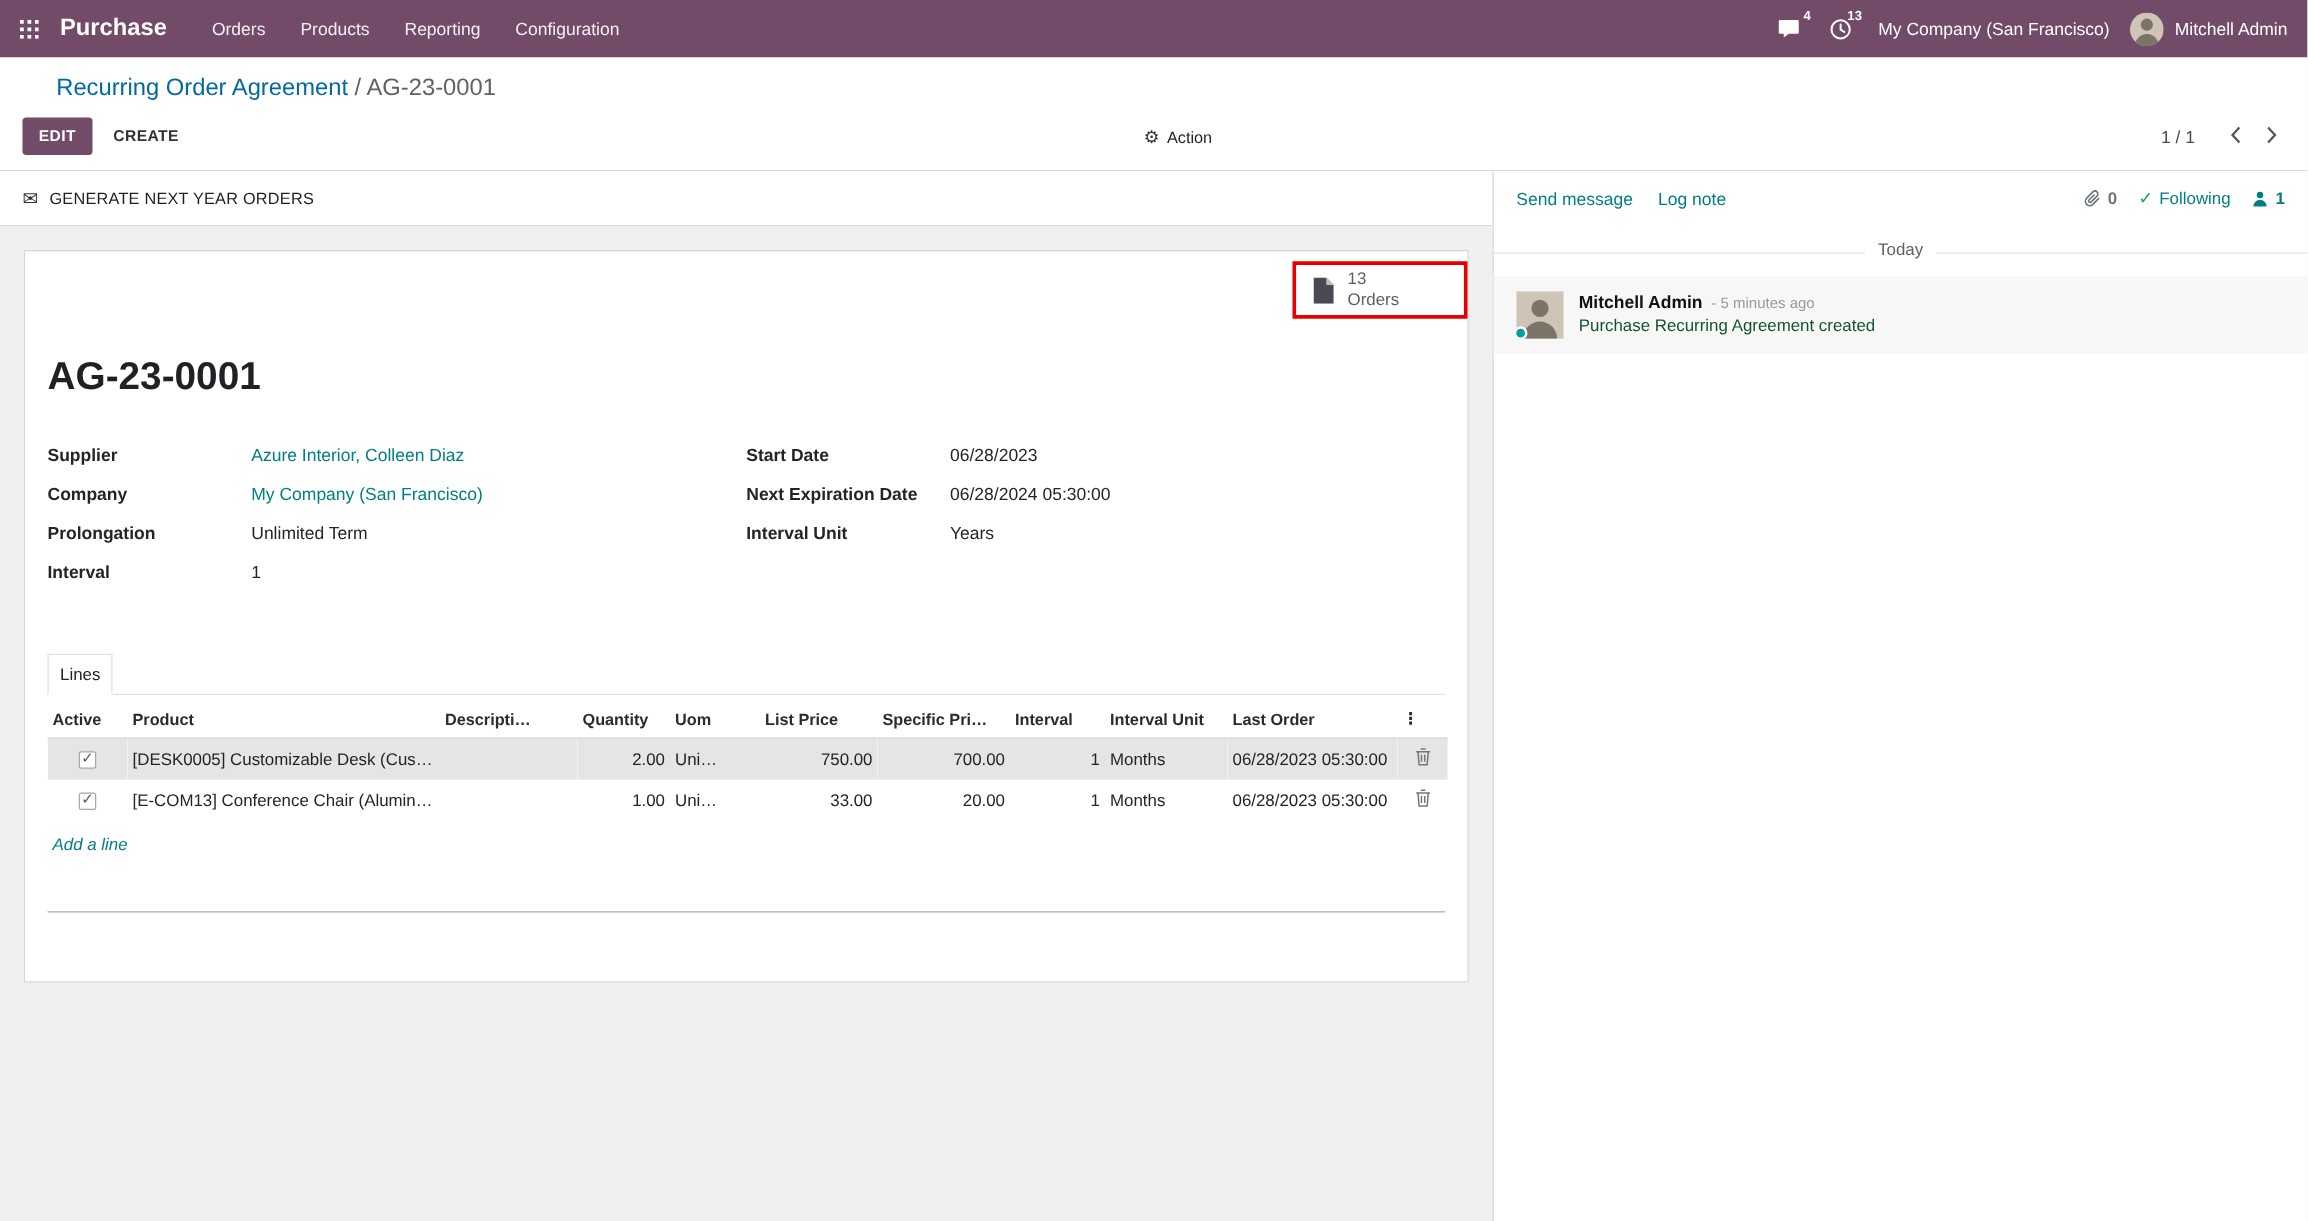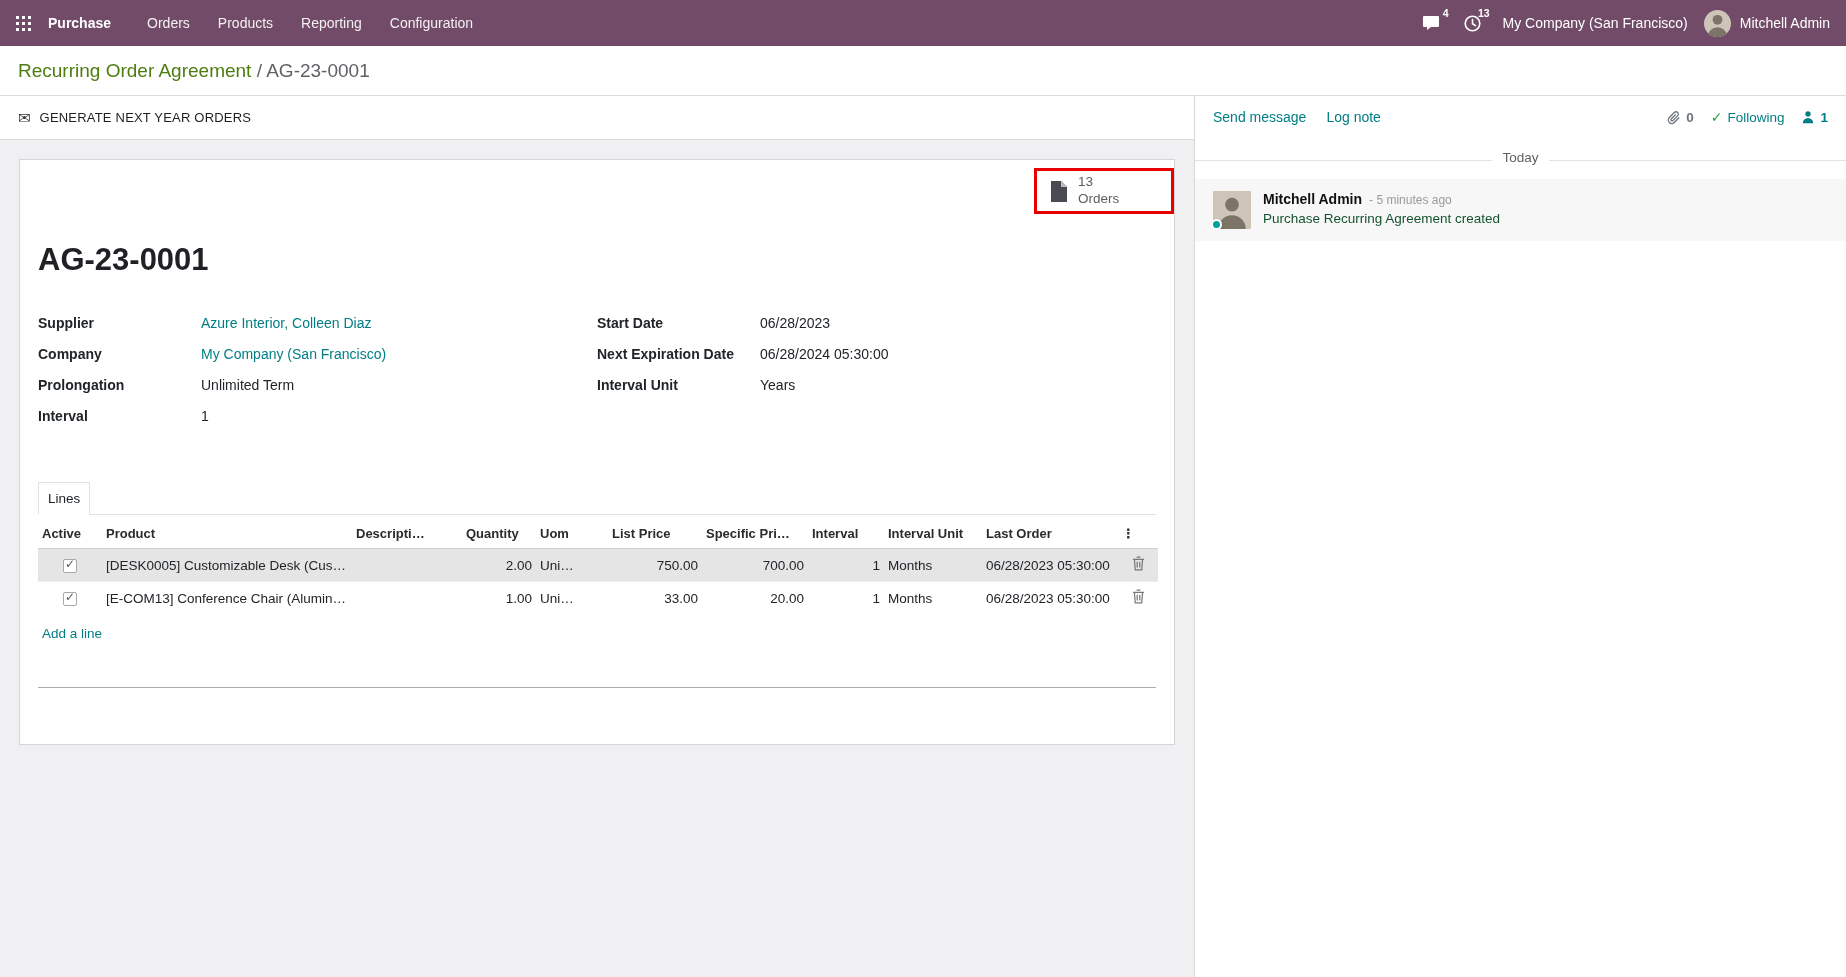--- a/index.html
+++ b/index.html
@@ -7,34 +7,34 @@
   body {
     font-family:"Liberation Sans","DejaVu Sans",sans-serif;
     font-size:14px; color:#212529; background:#fff;
     display:flex; flex-direction:column; overflow:hidden;
   }
   a { text-decoration:none; }
 
   
   .navbar { height:46px; background:#714B67; display:flex; align-items:center; color:#fff; flex:0 0 auto; padding-right:16px; }
   .apps-btn { width:46px; height:46px; display:flex; align-items:center; justify-content:center; cursor:pointer; }
-  .brand { font-size:14px; font-weight:700; margin:0 22px 0 2px; cursor:pointer; }
+  .brand { font-size:19px; font-weight:700; margin:0 22px 0 2px; cursor:pointer; }
   .menu-item { font-size:14px; color:rgba(255,255,255,.92); padding:0 14px; line-height:46px; cursor:pointer; }
   .nav-spacer { flex:1; }
   .systray-icon { position:relative; padding:0 12px; height:46px; display:flex; align-items:center; cursor:pointer; }
   .badge { position:absolute; top:7px; right:3px; font-size:10.5px; font-weight:700; color:#fff; }
   .company { font-size:14px; margin:0 16px 0 10px; cursor:pointer; }
   .user-menu { display:flex; align-items:center; gap:9px; cursor:pointer; }
   .avatar-sm { width:27px; height:27px; border-radius:50%; overflow:hidden; flex:0 0 auto; }
   .user-name { font-size:14px; }
 
   
   .cp { background:#fff; padding:13px 18px 12px 18px; border-bottom:1px solid #dcdcdc; flex:0 0 auto; }
   .breadcrumb { font-size:19px; line-height:24px; }
-  .breadcrumb a { color:#4d7c0f; cursor:pointer; }
+  .breadcrumb a { color:#0369a1; cursor:pointer;margin-left:27px; }
   .breadcrumb .sep, .breadcrumb .current { color:#5f6165; }
   .cp-row { display:flex; align-items:center; margin-top:11px; }
   .cp-left { display:flex; align-items:center; gap:4px; }
   .btn-primary { background:#714B67; color:#fff; border:none; font-family:inherit; font-size:12.5px; font-weight:700; letter-spacing:.3px; padding:8px 13px; border-radius:3px; cursor:pointer; }
   .btn-flat { background:none; border:none; font-family:inherit; font-size:12.5px; font-weight:700; letter-spacing:.3px; color:#333; padding:8px 13px; cursor:pointer; }
   .cp-center { flex:1; display:flex; justify-content:center; }
   .action-btn { font-size:13px; color:#212529; cursor:pointer; display:flex; align-items:center; gap:6px; }
   .gear { font-size:14px; color:#333; }
   .cp-right { display:flex; align-items:center; gap:8px; }
   .pager-value { font-size:14px; color:#4a4a4a; margin-right:14px; cursor:pointer; }
@@ -81,21 +81,21 @@
   .col-active { text-align:center; }
   th.col-active { text-align:left; padding-left:6px; }
   .col-trash { text-align:center; }
   .kebab { color:#555; font-size:14px; font-weight:700; cursor:pointer; text-align:right; }
 
   .checkbox { display:inline-block; width:14px; height:14px; border:1px solid #a8a8a8; border-radius:2px; background:#fff; position:relative; vertical-align:middle; cursor:pointer; }
   .checkbox.checked::after { content:"✓"; position:absolute; left:1px; top:-3px; font-size:12px; font-weight:700; color:#555; }
 
   .trash-btn { background:none; border:none; cursor:pointer; padding:1px 3px; }
 
-  .add-line { display:inline-block; margin-top:8px; padding:4px; font-size:13.5px; color:#017E84; cursor:pointer; }
+  .add-line { display:inline-block; margin-top:8px; padding:4px; font-size:13.5px; color:#017E84; cursor:pointer;font-style:italic; }
   .bottom-sep { margin-top:42px; border-top:1px solid #ababab; height:1px; }
 
   
   .chatter { flex:1; background:#fff; border-left:1px solid #d8d8d8; display:flex; flex-direction:column; min-width:0; }
   .chatter-top { display:flex; align-items:center; padding:13px 18px 11px; flex:0 0 auto; }
   .chatter-link { font-size:14px; color:#017E84; margin-right:20px; cursor:pointer; }
   .chatter-icons { margin-left:auto; display:flex; align-items:center; gap:17px; }
   .icon-count { display:flex; align-items:center; gap:5px; font-size:13.5px; cursor:pointer; }
   .icon-count .count-gray { color:#6c757d; font-weight:700; }
   .icon-count .count-teal { color:#017E84; font-weight:700; }
@@ -164,20 +164,45 @@
     </span>
     <span class="user-name">Mitchell Admin</span>
   </div>
 </nav>
 
 <div class="cp">
   <div class="breadcrumb">
     <a>Recurring Order Agreement</a>
     <span class="sep"> <span>/</span> </span>
     <span class="current">AG-23-0001</span>
+  </div>
+  <div class="cp-row">
+    <div class="cp-left">
+      <button class="btn-primary">EDIT</button>
+      <button class="btn-flat">CREATE</button>
+    </div>
+    <div class="cp-center">
+      <div class="action-btn">
+        <span class="gear">⚙</span>
+        <span>Action</span>
+      </div>
+    </div>
+    <div class="cp-right">
+      <span class="pager-value">1 / 1</span>
+      <button class="pager-btn">
+        <svg width="9" height="14" viewBox="0 0 9 14">
+            <path d="M7.5 1 2 7l5.5 6" stroke="#555" stroke-width="1.8" fill="none"></path>
+          </svg>
+      </button>
+      <button class="pager-btn">
+        <svg width="9" height="14" viewBox="0 0 9 14">
+            <path d="M1.5 1 7 7l-5.5 6" stroke="#555" stroke-width="1.8" fill="none"></path>
+          </svg>
+      </button>
+    </div>
   </div>
 </div>
 
 <div class="content">
 
   <div class="left-col">
 
     <div class="gen-strip">
       <span class="envelope">✉</span>
       <span class="gen-label">GENERATE NEXT YEAR ORDERS</span>

